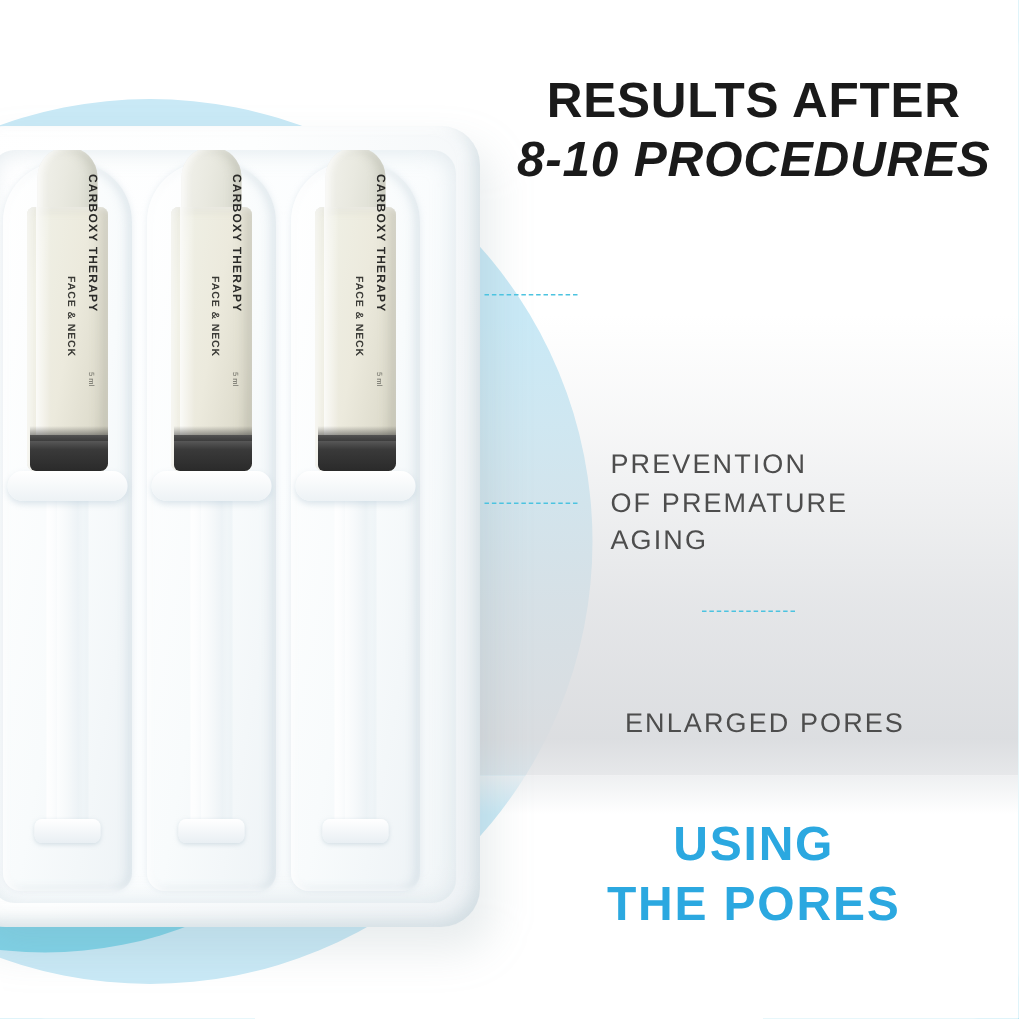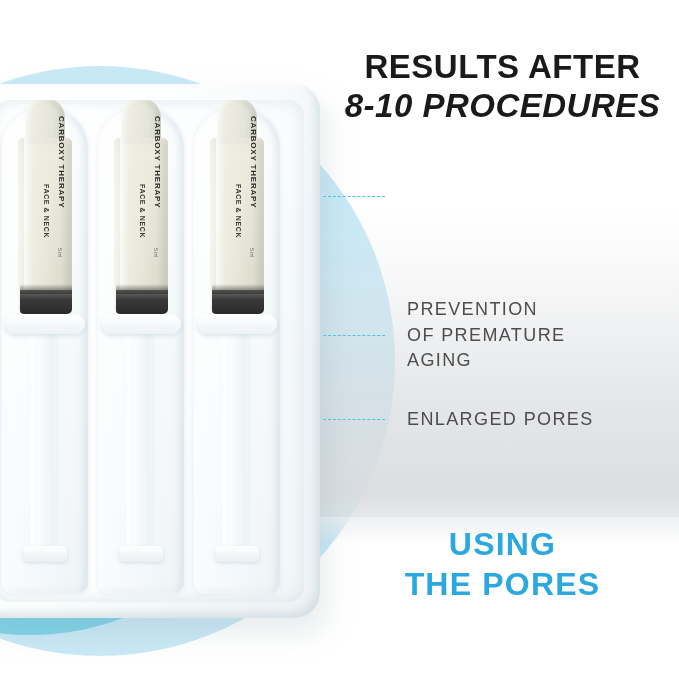--- a/index.html
+++ b/index.html
@@ -298,26 +298,26 @@
     margin-left: 22px;
     font-family: "Liberation Sans", sans-serif;
     font-size: 18px;
     letter-spacing: 1.4px;
     line-height: 1.42;
     color: #4d4d4d;
     font-weight: 400;
   }
   .b1 { top: 196px; }
   .b2 { top: 273px; margin-top: 24px; }
-  .b3 { top: 407px; }
+  .b3 { top: 407px; flex-direction: column; }
 
   .footline {
     position: absolute;
     left: 330px;
-    top: 525px;
+    top: 543px;
     width: 345px;
     text-align: center;
     font-family: "Liberation Sans", sans-serif;
     font-weight: 700;
     font-size: 32px;
     line-height: 1.24;
     letter-spacing: 1.2px;
     color: #2ba8e0;
   }
   .footline .l2 { display: block; }

